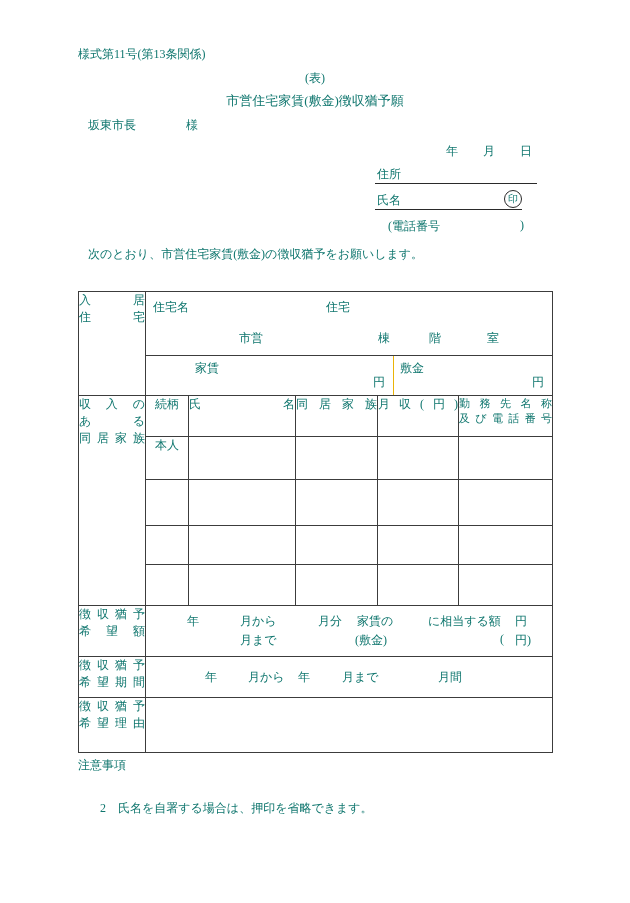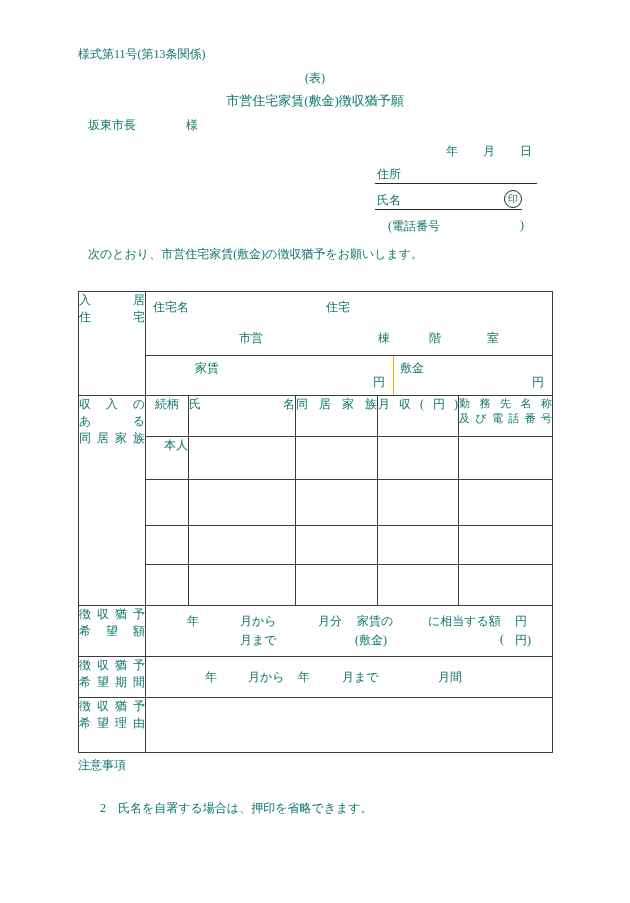--- a/index.html
+++ b/index.html
@@ -38,21 +38,21 @@
     padding:0 8px;
     white-space:pre-line;
     text-align:justify;
     text-align-last:justify;
   }
   td.hcell-center{vertical-align:middle;text-align:center;padding:0 4px;}
   td.hcell-small{
     vertical-align:middle;font-size:11px;padding:0 6px;
     white-space:pre-line;text-align:justify;text-align-last:justify;
   }
-  td.ccell{vertical-align:middle;text-align:right;padding:0 2px;}
+  td.ccell{vertical-align:middle;text-align:center;padding:0 2px;}
   .split{display:flex;height:100%;}
   .split .half-l{width:204px;border-right:1px solid #eab308;position:relative;margin-left:43px;}
   .split .half-r{flex:1;position:relative;}
   .corner-tl{position:absolute;left:6px;top:4px;}
   .corner-br{position:absolute;right:8px;bottom:4px;}
   .notes-item{position:absolute;left:100px;}
 </style>
 </head>
 <body>
 

